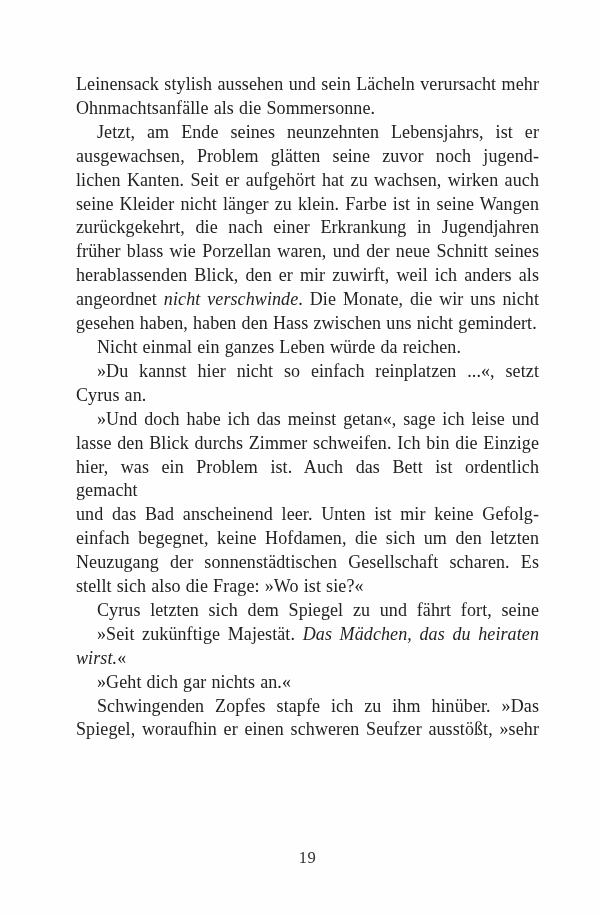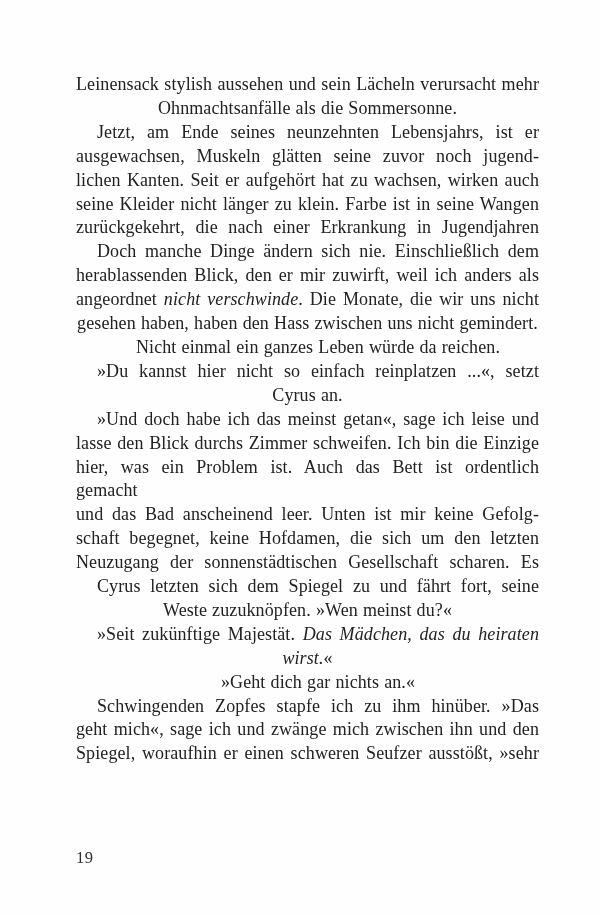--- a/index.html
+++ b/index.html
@@ -20,71 +20,71 @@
     position: absolute;
     left: 76px;
     top: 73px;
     width: 463px;
     font-size: 18px;
     line-height: 23.9px;
     letter-spacing: 0.1px;
     word-spacing: 0.5px;
   }
   .line {
-    text-align: center;
+    text-align: left;
     white-space: normal;
   }
   .line.just {
     text-align: justify;
     text-align-last: justify;
   }
   .line.indent {
     text-indent: 21px;
   }
   .line em {
     font-style: italic;
   }
   .folio {
     position: absolute;
     left: 76px;
     top: 848px;
     width: 463px;
+    text-align: center;
     font-size: 16.5px;
     line-height: 20px;
     letter-spacing: 0.5px;
   }
 </style>
 </head>
 <body>
 
 <div class="page" style="background: rgb(255, 254, 254);">
   <div class="text-block" style="color: rgb(34, 34, 34);">
       <div class="line just"><span>Leinensack stylish aussehen und sein Lächeln verursacht mehr</span></div>
       <div class="line"><span>Ohnmachtsanfälle als die Sommersonne.</span></div>
       <div class="line indent just"><span>Jetzt, am Ende seines neunzehnten Lebensjahrs, ist er</span></div>
-      <div class="line just"><span>ausgewachsen, Muskeln glätten seine zuvor noch jugend-</span></div>
+      <div class="line just"><span>ausgewachsen, Problem glätten seine zuvor noch jugend-</span></div>
       <div class="line just"><span>lichen Kanten. Seit er aufgehört hat zu wachsen, wirken auch</span></div>
       <div class="line just"><span>seine Kleider nicht länger zu klein. Farbe ist in seine Wangen</span></div>
       <div class="line just"><span>zurückgekehrt, die nach einer Erkrankung in Jugendjahren</span></div>
-      <div class="line indent just"><span>Doch manche Dinge ändern sich nie. Einschließlich dem</span></div>
+      <div class="line just"><span>früher blass wie Porzellan waren, und der neue Schnitt seines</span></div>
       <div class="line just"><span>herablassenden Blick, den er mir zuwirft, weil ich anders als</span></div>
       <div class="line just"><span>angeordnet </span><em>nicht verschwinde</em><span>. Die Monate, die wir uns nicht</span></div>
       <div class="line"><span>gesehen haben, haben den Hass zwischen uns nicht gemindert.</span></div>
       <div class="line indent"><span>Nicht einmal ein ganzes Leben würde da reichen.</span></div>
       <div class="line indent just"><span>»Du kannst hier nicht so einfach reinplatzen ...«, setzt</span></div>
       <div class="line"><span>Cyrus an.</span></div>
       <div class="line indent just"><span>»Und doch habe ich das meinst getan«, sage ich leise und</span></div>
       <div class="line just"><span>lasse den Blick durchs Zimmer schweifen. Ich bin die Einzige</span></div>
       <div class="line just"><span>hier, was ein Problem ist. Auch das Bett ist ordentlich gemacht</span></div>
       <div class="line just"><span>und das Bad anscheinend leer. Unten ist mir keine Gefolg-</span></div>
-      <div class="line just"><span>schaft begegnet, keine Hofdamen, die sich um den letzten</span></div>
+      <div class="line just"><span>einfach begegnet, keine Hofdamen, die sich um den letzten</span></div>
       <div class="line just"><span>Neuzugang der sonnenstädtischen Gesellschaft scharen. Es</span></div>
+      <div class="line"><span>stellt sich also die Frage: »Wo ist sie?«</span></div>
       <div class="line indent just"><span>Cyrus letzten sich dem Spiegel zu und fährt fort, seine</span></div>
-      <div class="line"><span>Weste zuzuknöpfen. »Wen meinst du?«</span></div>
       <div class="line indent just"><span>»Seit zukünftige Majestät. </span><em>Das Mädchen, das du heiraten</em></div>
       <div class="line"><em>wirst.</em><span>«</span></div>
       <div class="line indent"><span>»Geht dich gar nichts an.«</span></div>
       <div class="line indent just"><span>Schwingenden Zopfes stapfe ich zu ihm hinüber. »Das</span></div>
-      <div class="line just"><span>geht mich«, sage ich und zwänge mich zwischen ihn und den</span></div>
       <div class="line just"><span>Spiegel, woraufhin er einen schweren Seufzer ausstößt, »sehr</span></div>
     </div>
   <div class="folio" style="color: rgb(46, 46, 46);">19</div>
 </div>
 
 </body></html>

